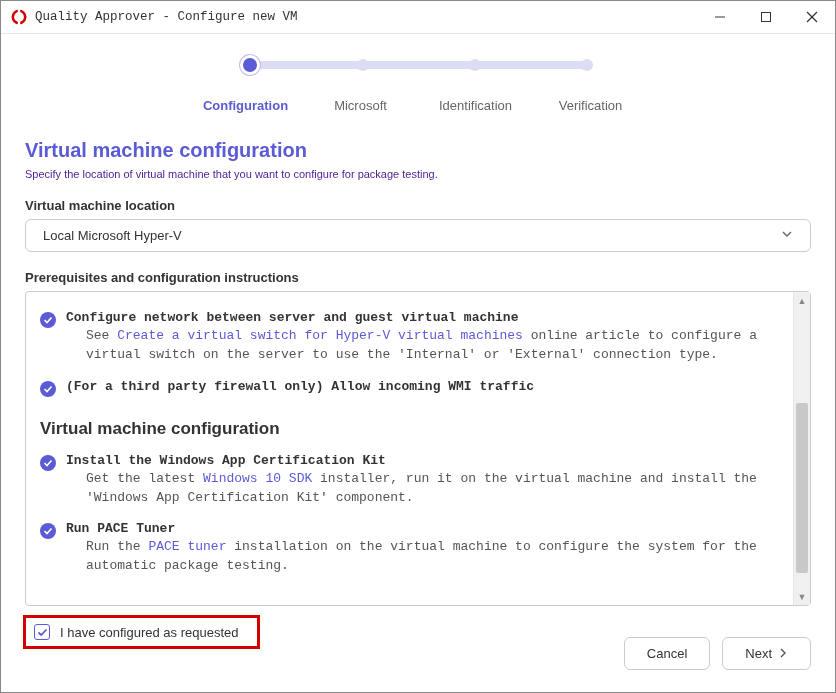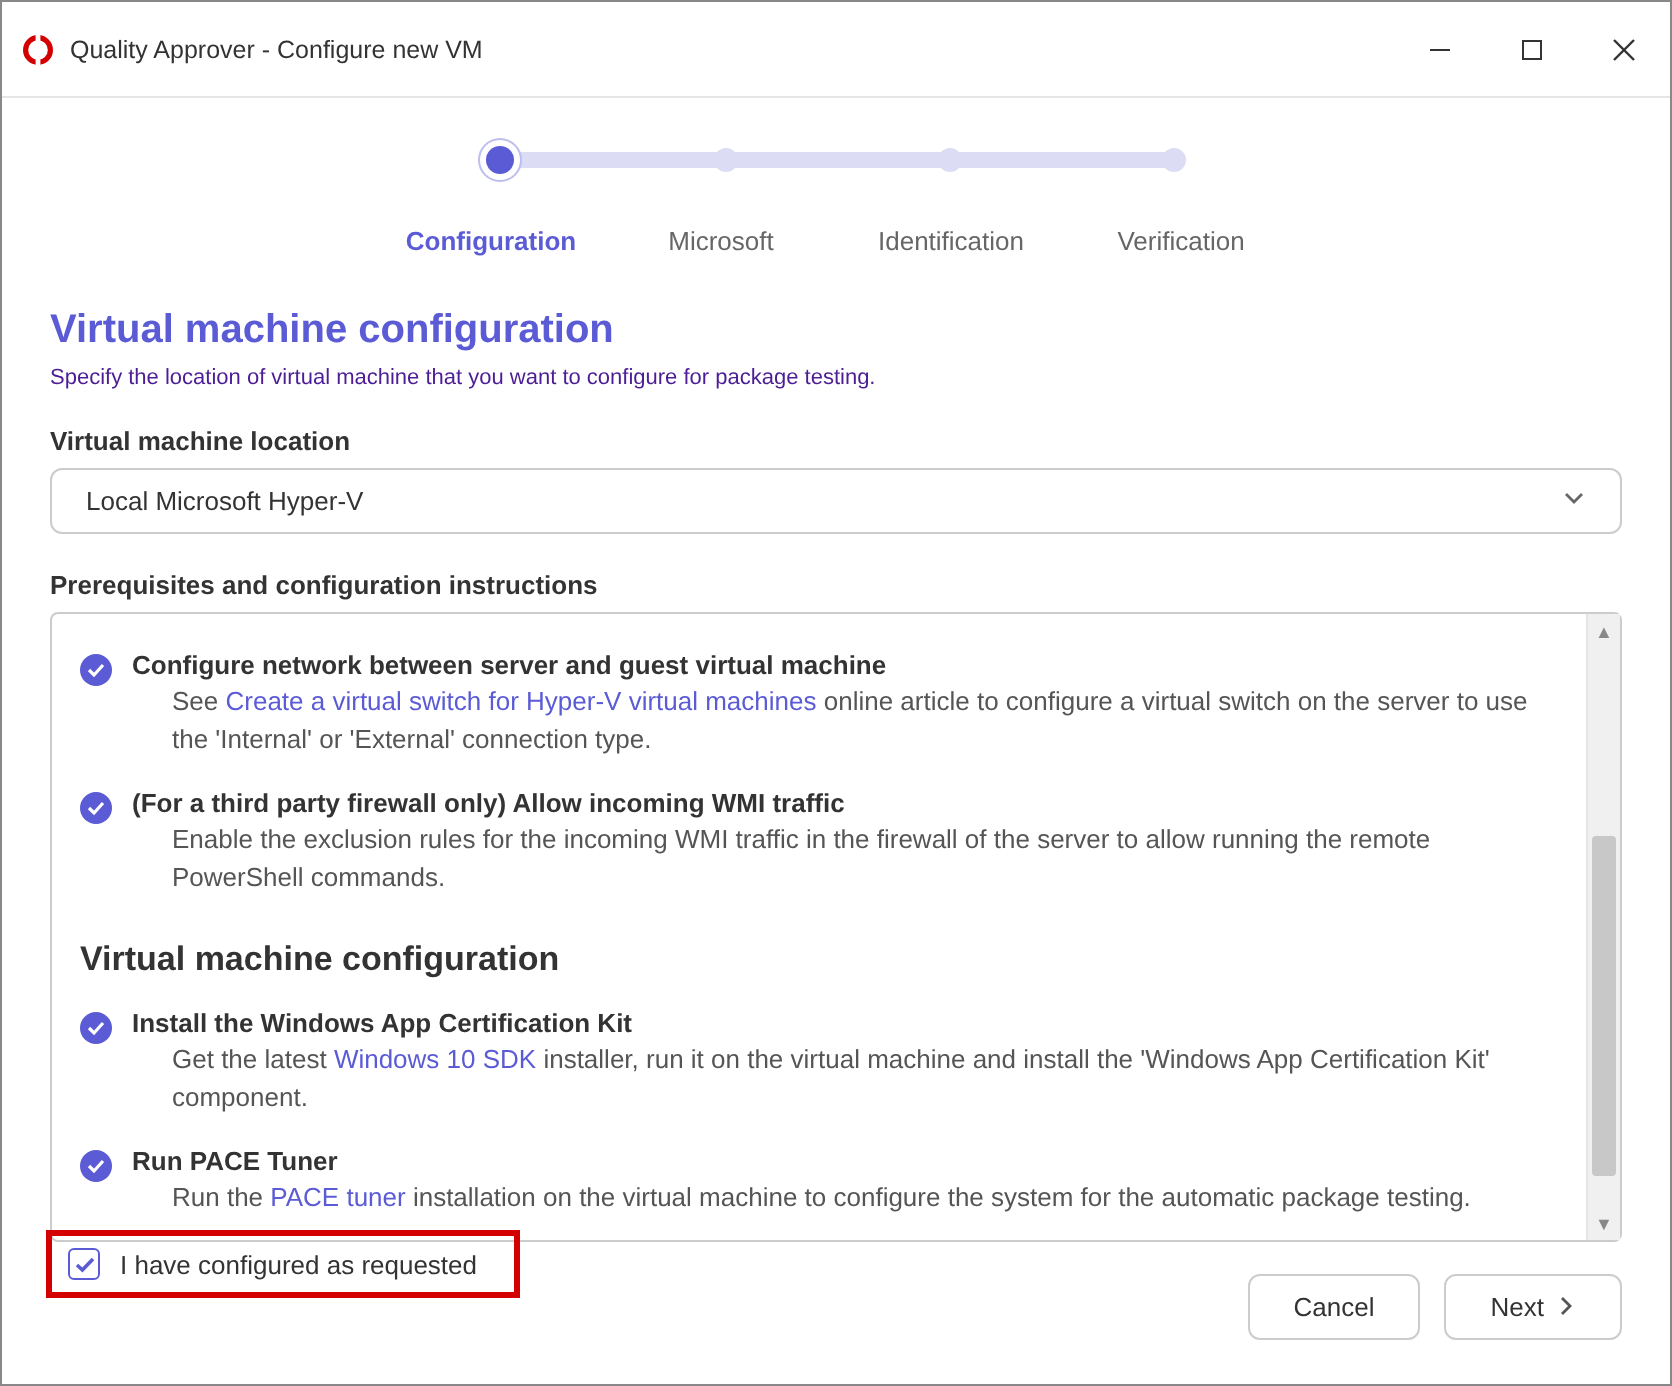--- a/index.html
+++ b/index.html
@@ -12,23 +12,24 @@
       height: 693px;
       overflow: hidden;
       border: 1px solid #888;
       position: relative;
     }
     
     .titlebar {
       display: flex;
       align-items: center;
       justify-content: space-between;
-      height: 48px;
+      height: 33px;
       padding: 0 0 0 10px;
       border-bottom: 1px solid #e5e5e5;
+      font-family: Liberation Mono, monospace;
     }
     .titlebar-left { display: flex; align-items: center; gap: 8px; }
     .app-icon { width: 16px; height: 16px; }
     .titlebar-title { font-size: 12.5px; color: #333; }
     .win-controls { display: flex; }
     .win-btn {
       width: 46px; height: 32px;
       display: flex; align-items: center; justify-content: center;
       color: #333;
     }
@@ -82,21 +83,21 @@
     .chev { color: #666; }
     
     .prereq-box {
       border: 1px solid #ccc; border-radius: 4px;
       height: 315px; position: relative;
       display: flex;
     }
     .prereq-scroll {
       flex: 1; padding: 4px 14px 12px 14px; overflow: hidden;
     }
-    .prereq-item { display: flex; gap: 10px; margin-top: 14px; }
+    .prereq-item { display: flex; gap: 10px; margin-top: 14px; font-family: Liberation Mono, monospace; }
     .check-badge {
       flex-shrink: 0; width: 16px; height: 16px; border-radius: 50%;
       background: #5b5bd6; display: flex; align-items: center; justify-content: center;
       margin-top: 2px;
     }
     .check-badge svg { width: 10px; height: 10px; }
     .prereq-body { flex: 1; }
     .prereq-title { font-weight: 600; font-size: 13px; color: #333; }
     .prereq-desc { font-size: 13px; color: #555; margin-top: 2px; line-height: 1.45; margin-left: 20px; }
     .link { color: #5b5bd6; }
@@ -213,21 +214,20 @@
       </div>
 
       <div class="prereq-item">
         <div class="check-badge">
             <svg viewBox="0 0 10 10">
               <polyline points="1.5,5 4,7.5 8.5,2.5" fill="none" stroke="#fff" stroke-width="1.6"></polyline>
             </svg>
           </div>
         <div class="prereq-body">
           <div class="prereq-title">(For a third party firewall only) Allow incoming WMI traffic</div>
-          <div class="prereq-desc"><span>Enable the exclusion rules for the incoming WMI traffic in the firewall of the server to allow running the remote PowerShell commands.</span></div>
         </div>
       </div>
 
       <div class="section-heading">Virtual machine configuration</div>
 
       <div class="prereq-item">
         <div class="check-badge">
             <svg viewBox="0 0 10 10">
               <polyline points="1.5,5 4,7.5 8.5,2.5" fill="none" stroke="#fff" stroke-width="1.6"></polyline>
             </svg>

